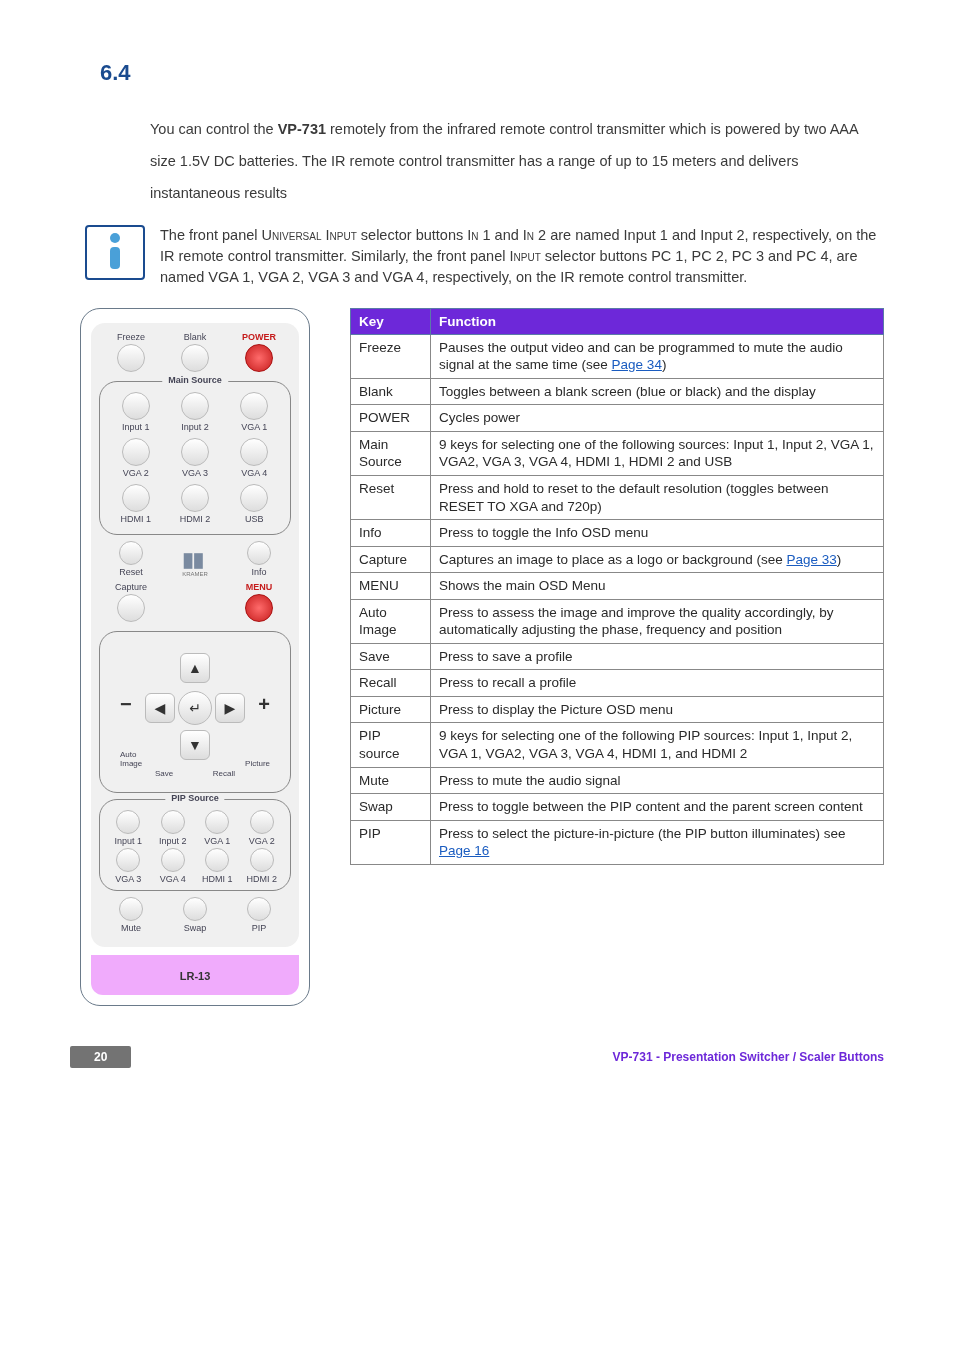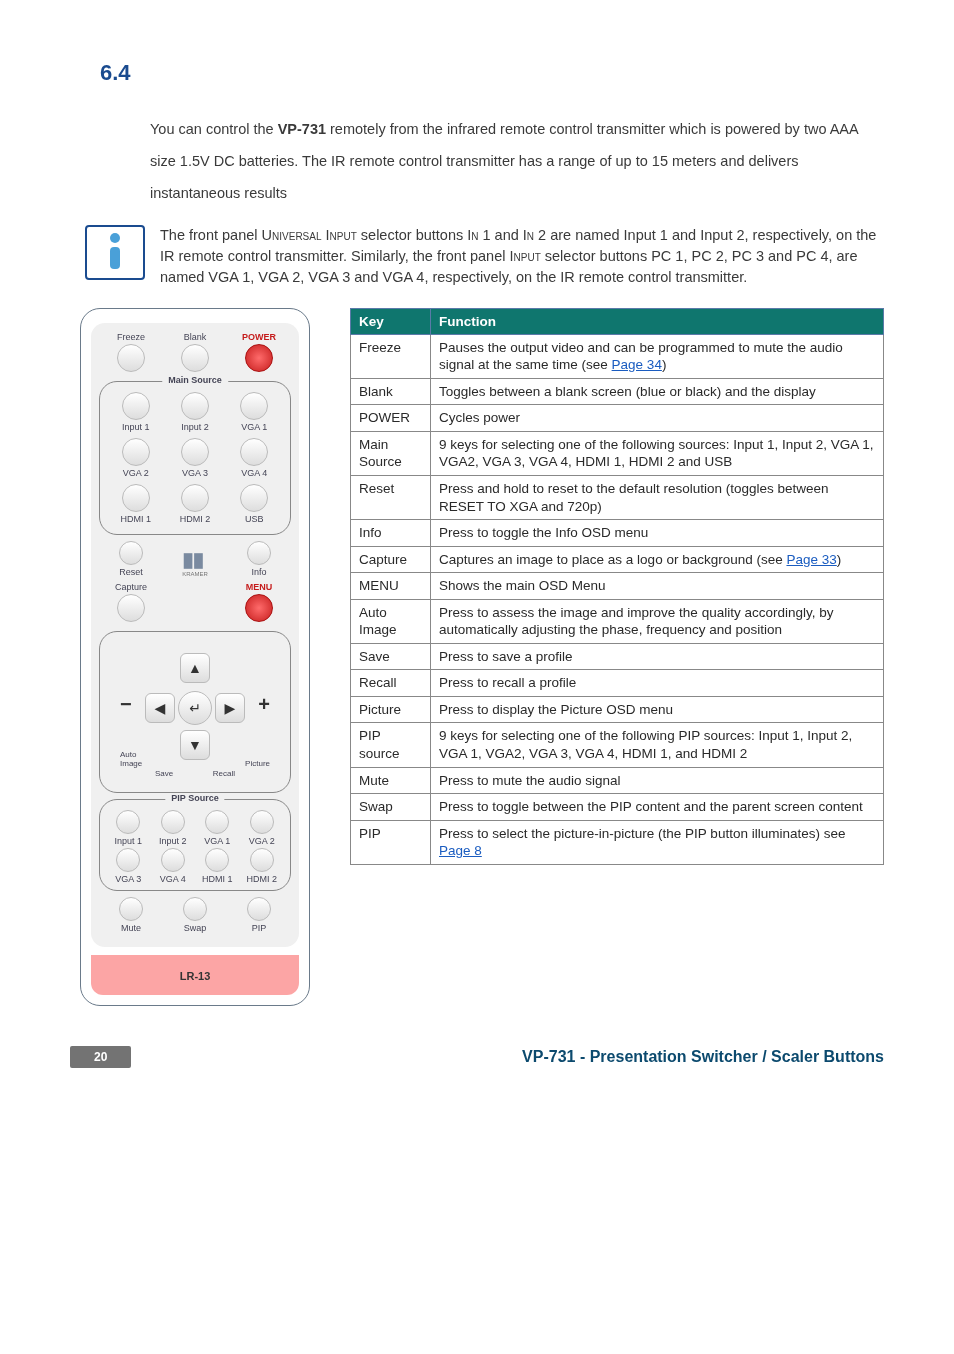--- a/index.html
+++ b/index.html
@@ -45,33 +45,33 @@
   .nav-left{ left:25px; top:45px;}
   .nav-right{ left:95px; top:45px;}
   .nav-minus{ position:absolute; left:0; top:45px; font-size:20px; font-weight:bold;}
   .nav-plus{ position:absolute; right:0; top:45px; font-size:20px; font-weight:bold;}
   .nav-auto{position:absolute; left:0; bottom:0; font-size:8px; color:#445; text-align:left; width:30px;}
   .nav-pic{position:absolute; right:0; bottom:0; font-size:8px; color:#445; text-align:right; width:30px;}
   .nav-save{position:absolute; left:35px; bottom:-10px; font-size:8px; color:#445;}
   .nav-recall{position:absolute; right:35px; bottom:-10px; font-size:8px; color:#445;}
   .rm-row4 { display:flex; justify-content:space-between; }
   .rm-row4 .rm-cell { flex: 0 0 25%; }
-  .bottom-plate { background:#fca5a5; border-radius: 0 0 12px 12px; text-align:center; padding:12px 0; margin-top:8px;}
+  .bottom-plate { background:#f0abfc; border-radius: 0 0 12px 12px; text-align:center; padding:12px 0; margin-top:8px;}
   .model { font-size: 11px; font-weight:bold; color:#333; }
   .caption { font-size: 13.5px; color: #3a3a3a; margin-top: 10px; margin-left:10px; line-height:1.3;}
   
   table.key-table { border-collapse: collapse; width: 100%; font-size: 13.5px; }
-  table.key-table th { background: #0f766e; color: #fff; text-align: left; padding: 5px 8px; border: 1px solid #5a7aa8; font-weight:bold;}
+  table.key-table th { background: #6d28d9; color: #fff; text-align: left; padding: 5px 8px; border: 1px solid #5a7aa8; font-weight:bold;}
   table.key-table td { border: 1px solid #888; padding: 4px 8px; vertical-align: top; line-height:1.3; color:#2a2a2a;}
   table.key-table td:first-child, table.key-table th:first-child { width: 80px; }
   .pg-link { color: #1a5cc0; text-decoration: underline; text-align: right; }
   
   .footer { display: flex; justify-content: space-between; align-items: center; margin-top: 40px; font-size: 12px;}
   .pg-box { background: #737373; color:#fff; padding: 4px 24px; border-radius: 2px; font-weight:bold;}
-  .footer-r { color: #0c4a6e; font-weight:bold; font-size:16px;}
+  .footer-r { color: #6d28d9; font-weight:bold; font-size:12px;}
   .k-logo { width:26px; height:20px; display:inline-block; vertical-align:middle;}
 </style>
 </head>
 <body>
 
 <div class="heading-row">
   <div class="sec-num">6.4</div>
 </div>
 
 <p class="intro">
@@ -247,21 +247,21 @@
           <tr>
             <td>Mute</td>
             <td>Press to mute the audio signal</td>
           </tr>
           <tr>
             <td>Swap</td>
             <td>Press to toggle between the PIP content and the parent screen content</td>
           </tr>
           <tr>
             <td>PIP</td>
-            <td>Press to select the picture-in-picture (the PIP button illuminates) see <a class="pg-link" href="#">Page 8</a></td>
+            <td>Press to select the picture-in-picture (the PIP button illuminates) see <a class="pg-link" href="#">Page 16</a></td>
           </tr>
         </tbody>
     </table>
   </div>
 </div>
 
 <div class="footer">
   <div class="pg-box">20</div>
   <div class="footer-r">VP-731 - Presentation Switcher / Scaler Buttons</div>
 </div>

